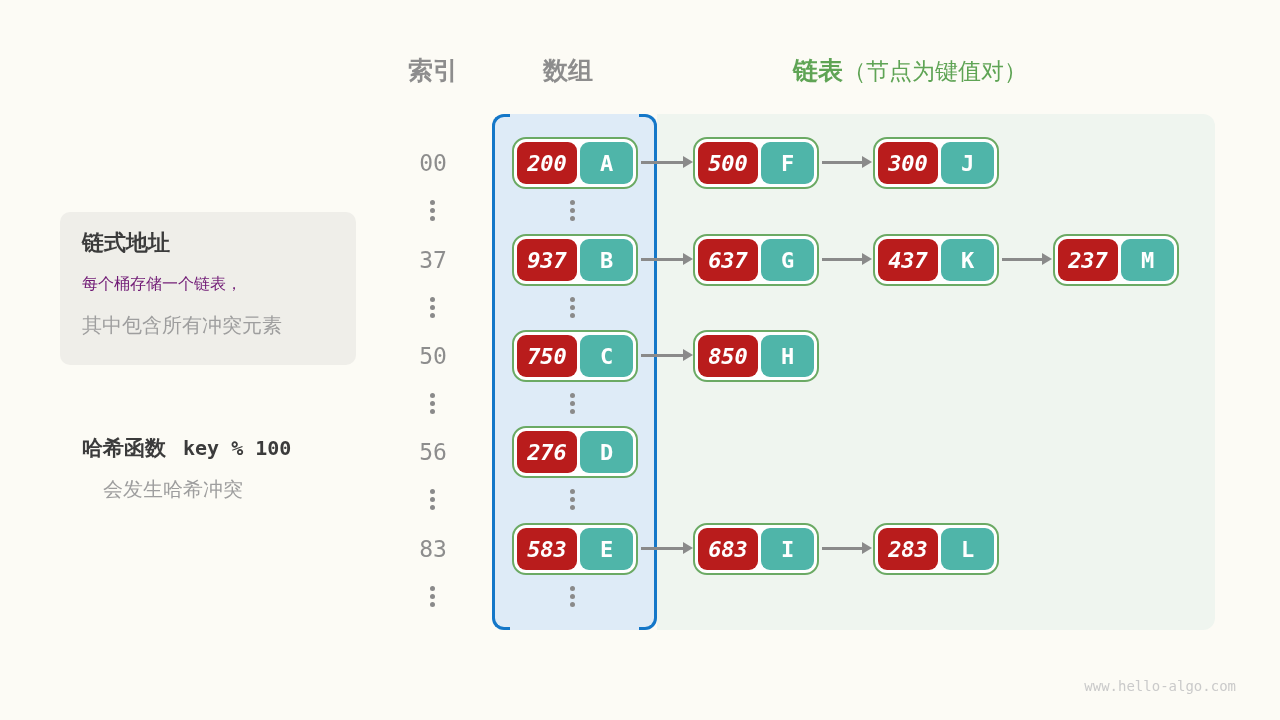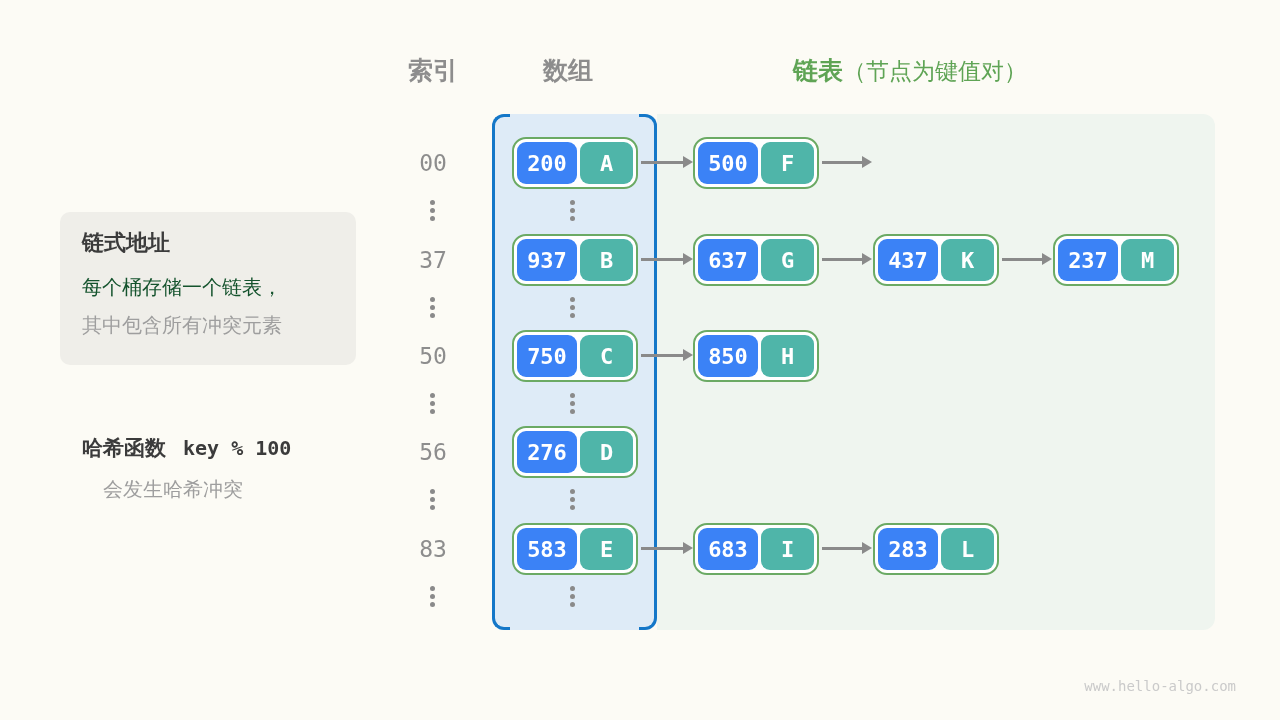--- a/index.html
+++ b/index.html
@@ -35,21 +35,21 @@
   .bracket.left{left:0;border-right:none;border-radius:12px 0 0 12px;}
   .bracket.right{right:0;border-left:none;border-radius:0 12px 12px 0;}
   
   .info-card{
     position:absolute;left:60px;top:212px;width:296px;height:153px;
     background:#EFEEE9;border-radius:10px;
   }
   .info-card .title{
     position:absolute;left:22px;top:16px;font-size:22px;font-weight:bold;color:#3B3B3B;
   }
-  .info-card .line1{position:absolute;left:22px;top:62px;font-size:20px;color:#14532d;}
+  .info-card .line1{position:absolute;left:22px;top:62px;font-size:16px;color:#701a75;}
   .info-card .line2{position:absolute;left:22px;top:100px;font-size:20px;color:#9E9E9E;}
   .hash-note{position:absolute;left:82px;top:434px;white-space:nowrap;}
   .hash-note .t{font-size:21px;font-weight:bold;color:#3B3B3B;}
   .hash-note .code{font-family:"DejaVu Sans Mono", monospace;font-weight:bold;color:#3B3B3B;font-size:20px;margin-left:17px;}
   .hash-note .g{display:block;font-size:20px;color:#9E9E9E;}
   .hash-note .g .mcode{font-family:"DejaVu Sans Mono", monospace;color:#9E9E9E;font-size:19px;}
   .hash-note .gl1{margin-top:20px;}
   .hash-note .gl2{margin-top:14px;margin-left:21px;}
   
   .row{position:absolute;left:0;right:6px;height:52px;}
@@ -61,21 +61,21 @@
   .node{
     position:absolute;top:0;width:126px;height:52px;box-sizing:border-box;
     background:#FFFFFF;border:2px solid #6BAA64;border-radius:14px;
     display:flex;gap:3px;padding:3px;
   }
   .pill{
     border-radius:9px;color:#FFFFFF;
     font-family:"DejaVu Sans Mono", monospace;font-size:22px;font-weight:bold;
     display:flex;align-items:center;justify-content:center;
   }
-  .pill.key{flex:0 0 60px;background:#3b82f6;}
+  .pill.key{flex:0 0 60px;background:#b91c1c;font-style:italic;}
   .pill.val{flex:1;background:#4FB5A9;}
   .arrow{position:absolute;top:24px;height:3px;background:#8A8A8A;}
   .arrow::after{
     content:'';position:absolute;right:-10px;top:-5px;width:0;height:0;
     border-left:10px solid #8A8A8A;border-top:6.5px solid transparent;border-bottom:6.5px solid transparent;
   }
   
   .vdots{position:absolute;width:5px;display:flex;flex-direction:column;gap:3px;}
   .vdots i{width:5px;height:5px;border-radius:50%;background:#8A8A8A;}
   
@@ -115,20 +115,24 @@
   <div class="node" style="left:512px">
     <span class="pill key">200</span>
     <span class="pill val">A</span>
   </div>
   <div class="arrow" style="left:641px;width:42px"></div>
   <div class="node" style="left:693px">
     <span class="pill key">500</span>
     <span class="pill val">F</span>
   </div>
   <div class="arrow" style="left:822px;width:40px"></div>
+  <div class="node" style="left:873px">
+    <span class="pill key">300</span>
+    <span class="pill val">J</span>
+  </div>
 </div>
 
 <div class="row" style="top:234px">
   <div class="idx">37</div>
   <div class="node" style="left:512px">
     <span class="pill key">937</span>
     <span class="pill val">B</span>
   </div>
   <div class="arrow" style="left:641px;width:42px"></div>
   <div class="node" style="left:693px">

